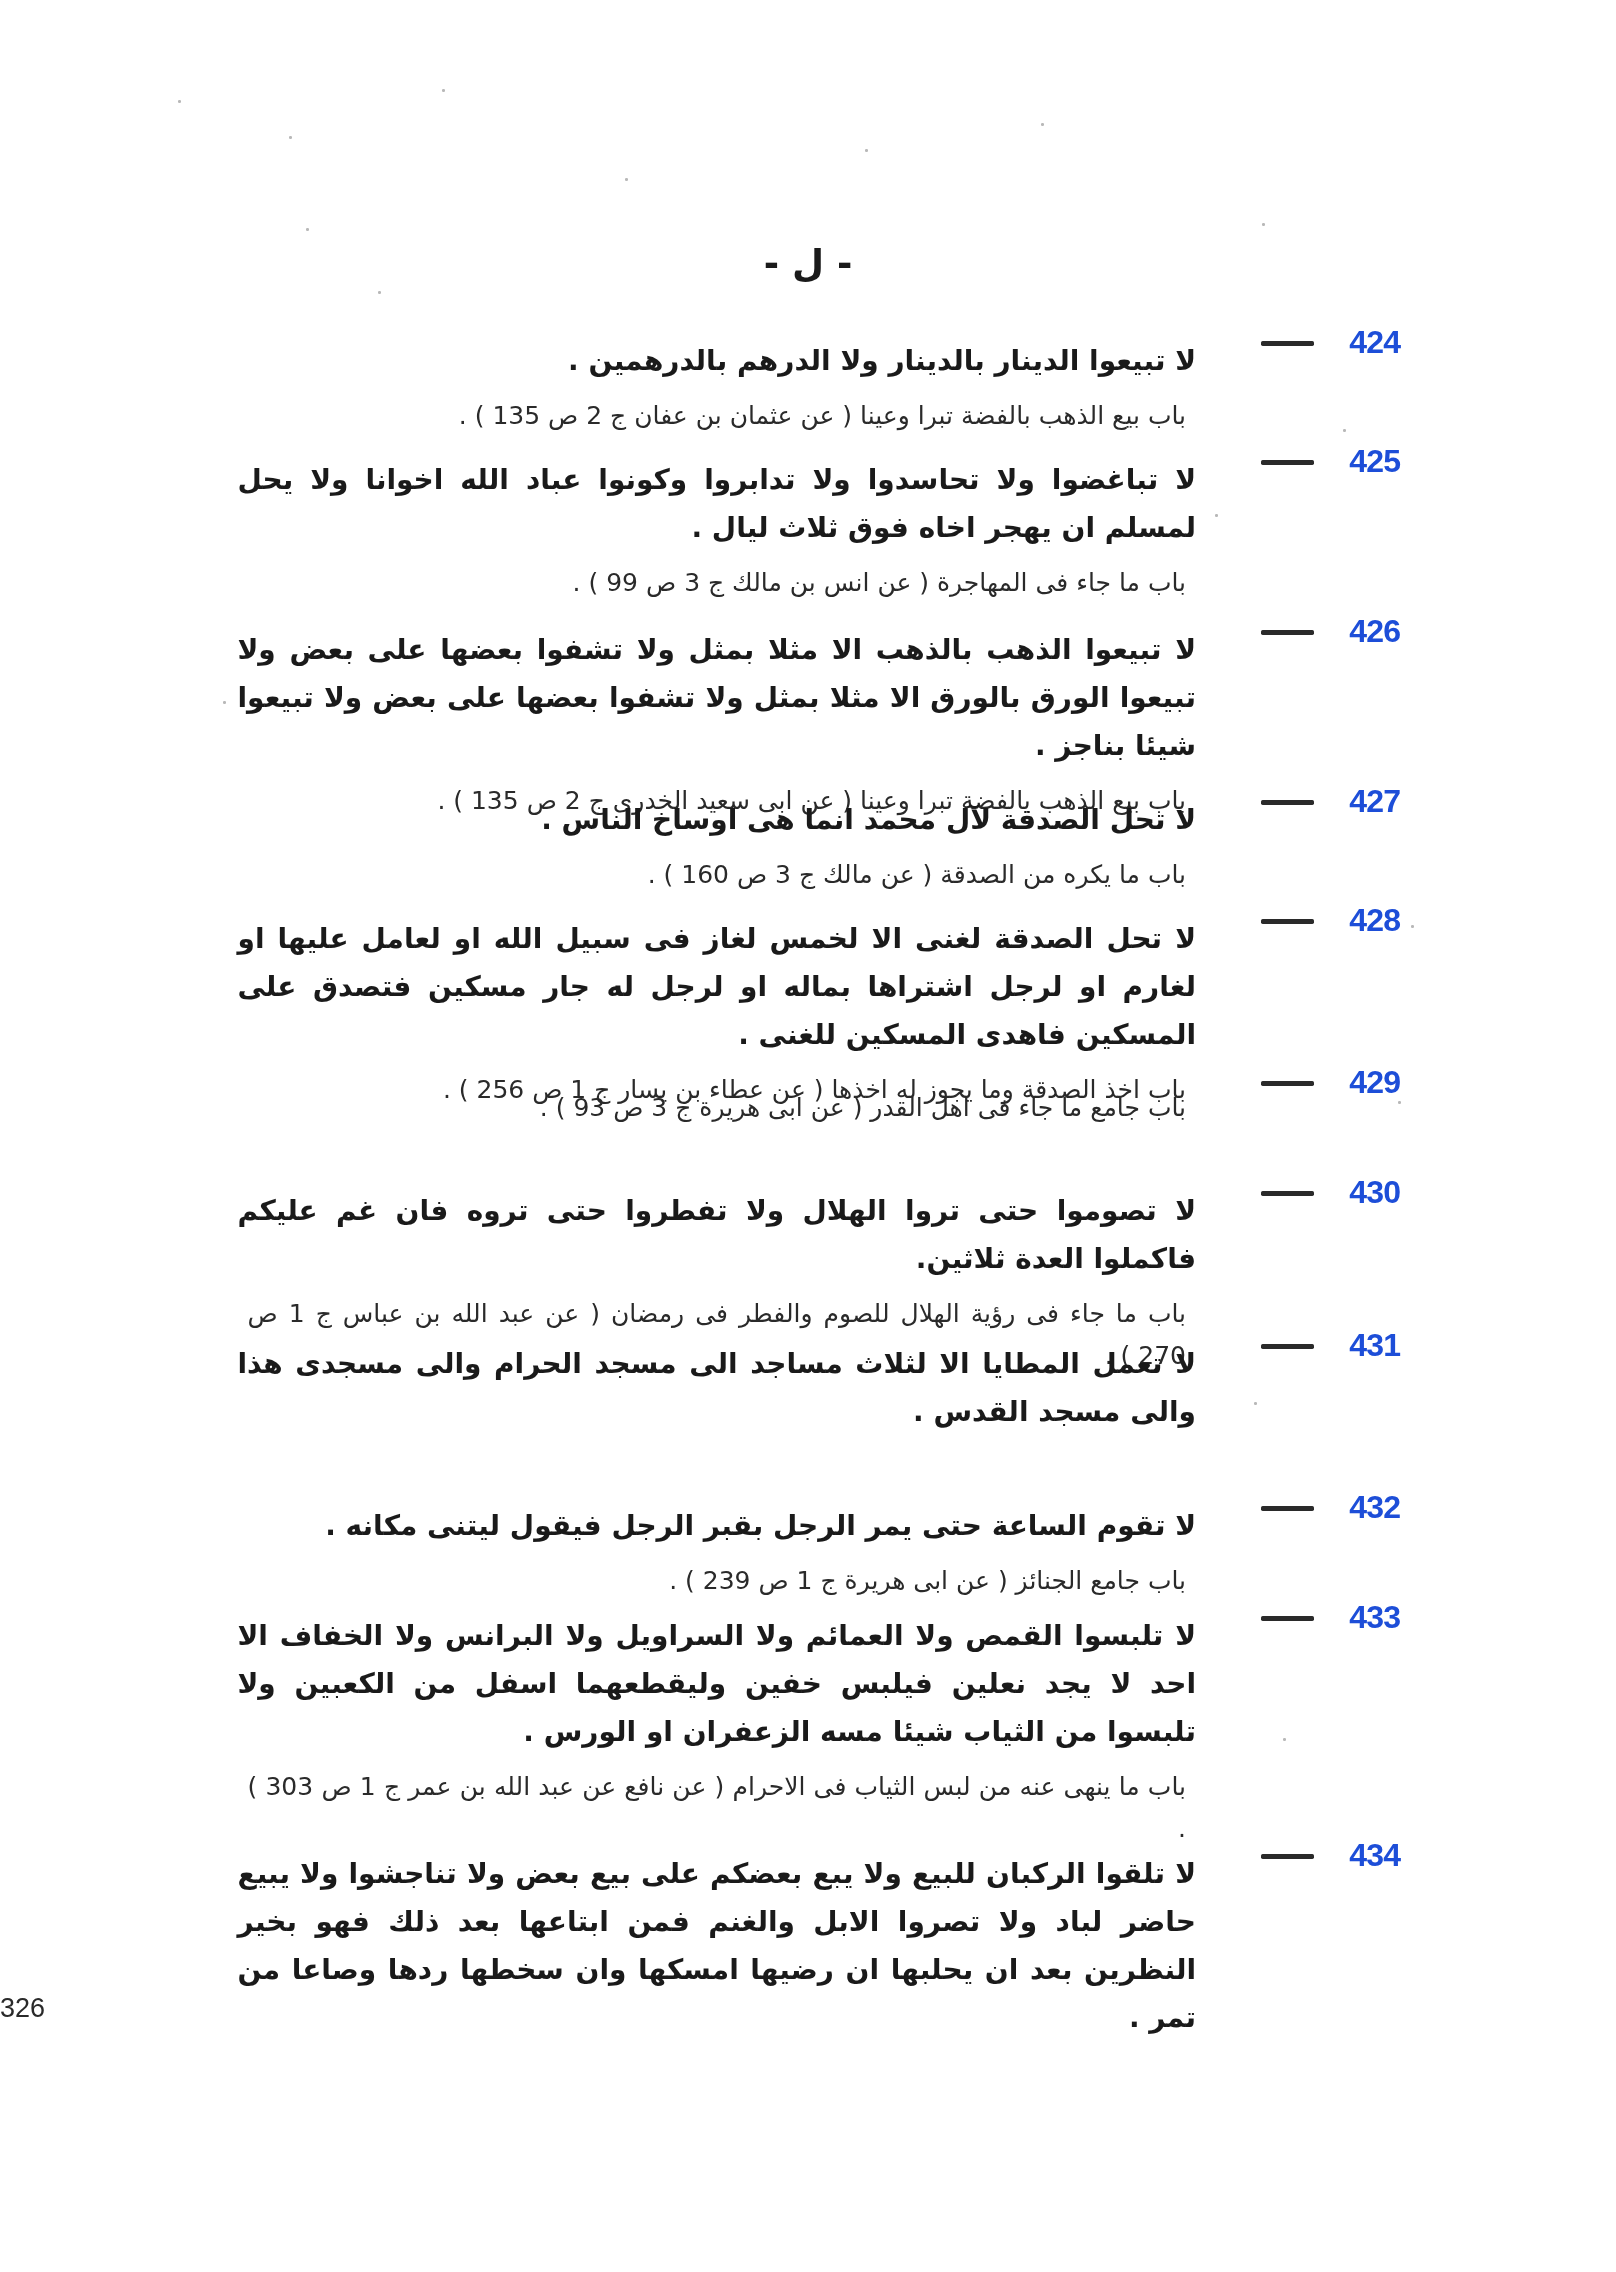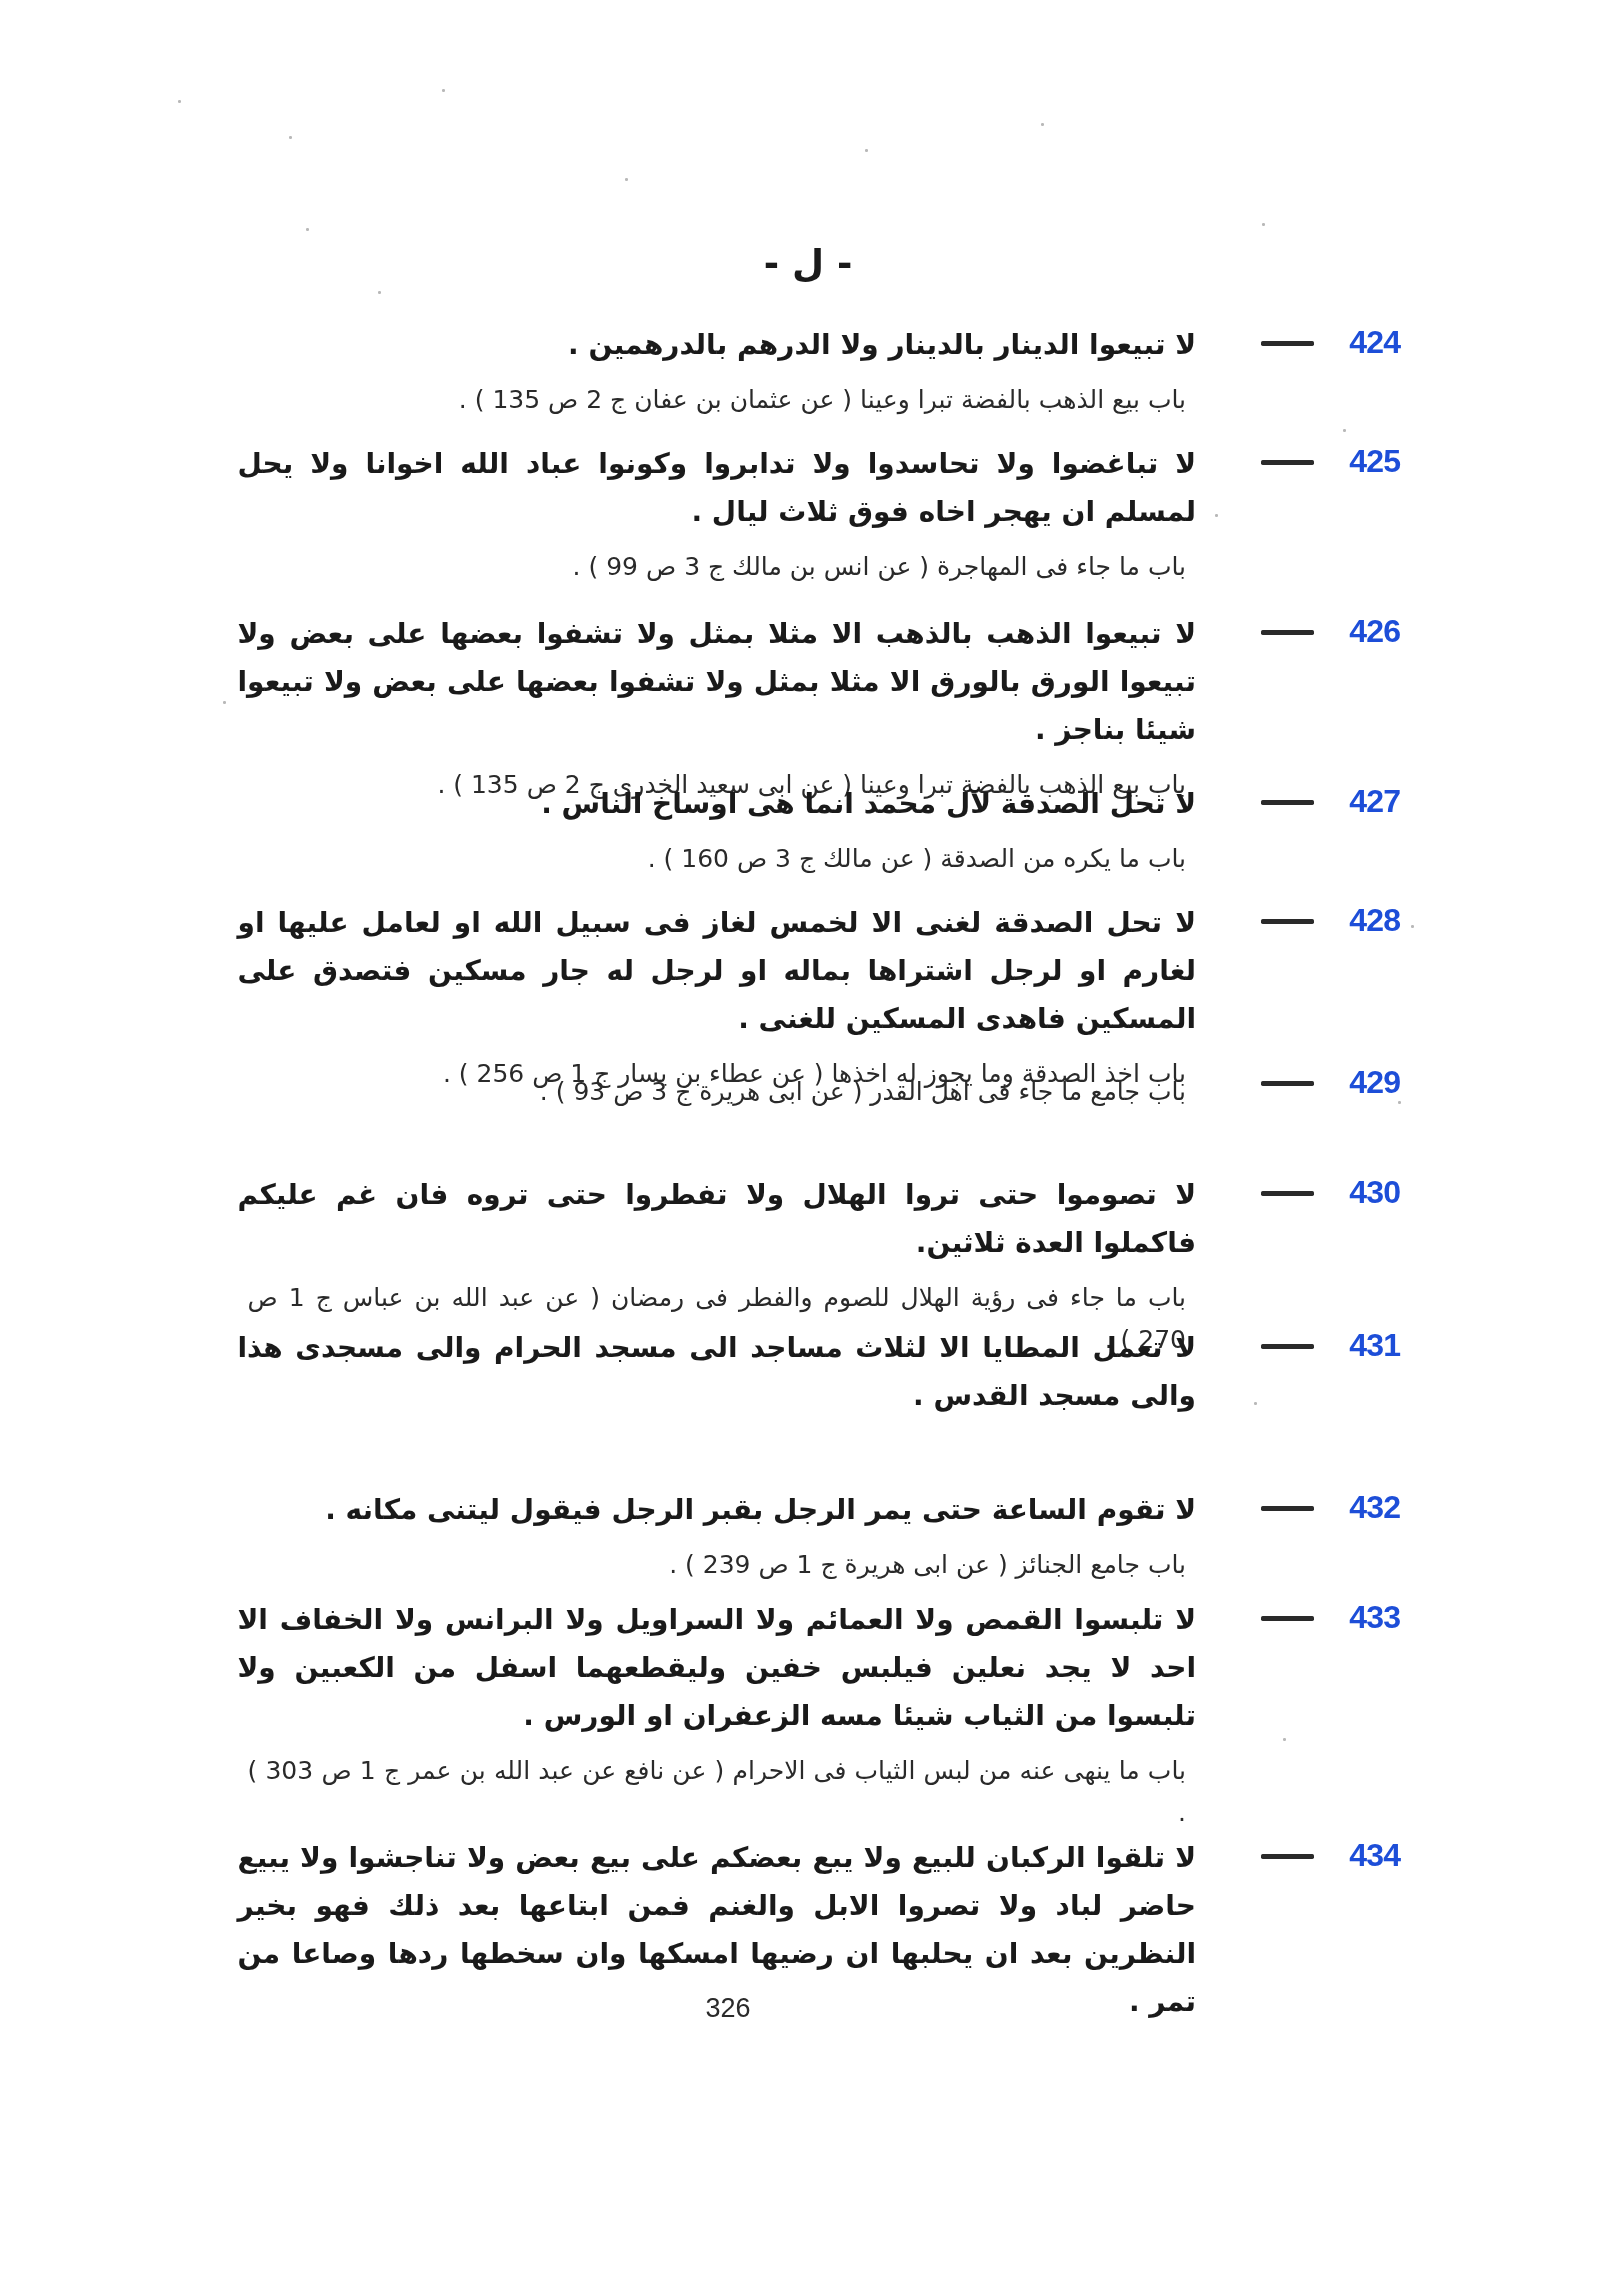--- a/index.html
+++ b/index.html
@@ -63,21 +63,21 @@
       top: 20.4px;
       width: 53px;
       height: 4.2px;
       background: #2a2a2a;
       border-radius: 1.7px;
     }
     .entry-body {
       position: absolute;
       right: 223px;
       left: 8.5px;
-      top: 0;
+      top: 16px;
       direction: rtl;
       text-align: right;
     }
     .hadith {
       font-family: "DejaVu Sans", sans-serif;
       font-weight: bold;
       font-size: 28px;
       line-height: 48px;
       color: #1a1a1a;
       text-align: justify;
@@ -92,21 +92,21 @@
       color: #2a2a2a;
       margin: 10px;
       text-align: justify;
       text-align-last: right;
     }
     .page-number {
       position: absolute;
       left: 0;
       width: 1456px;
       top: 1993px;
-      text-align: center;
+      text-align: left;
       font-family: "Liberation Sans", sans-serif;
       font-size: 27px;
       color: #2a2a2a;
     }
   </style>
 </head>
 <body>
 
 <div class="page">
 

